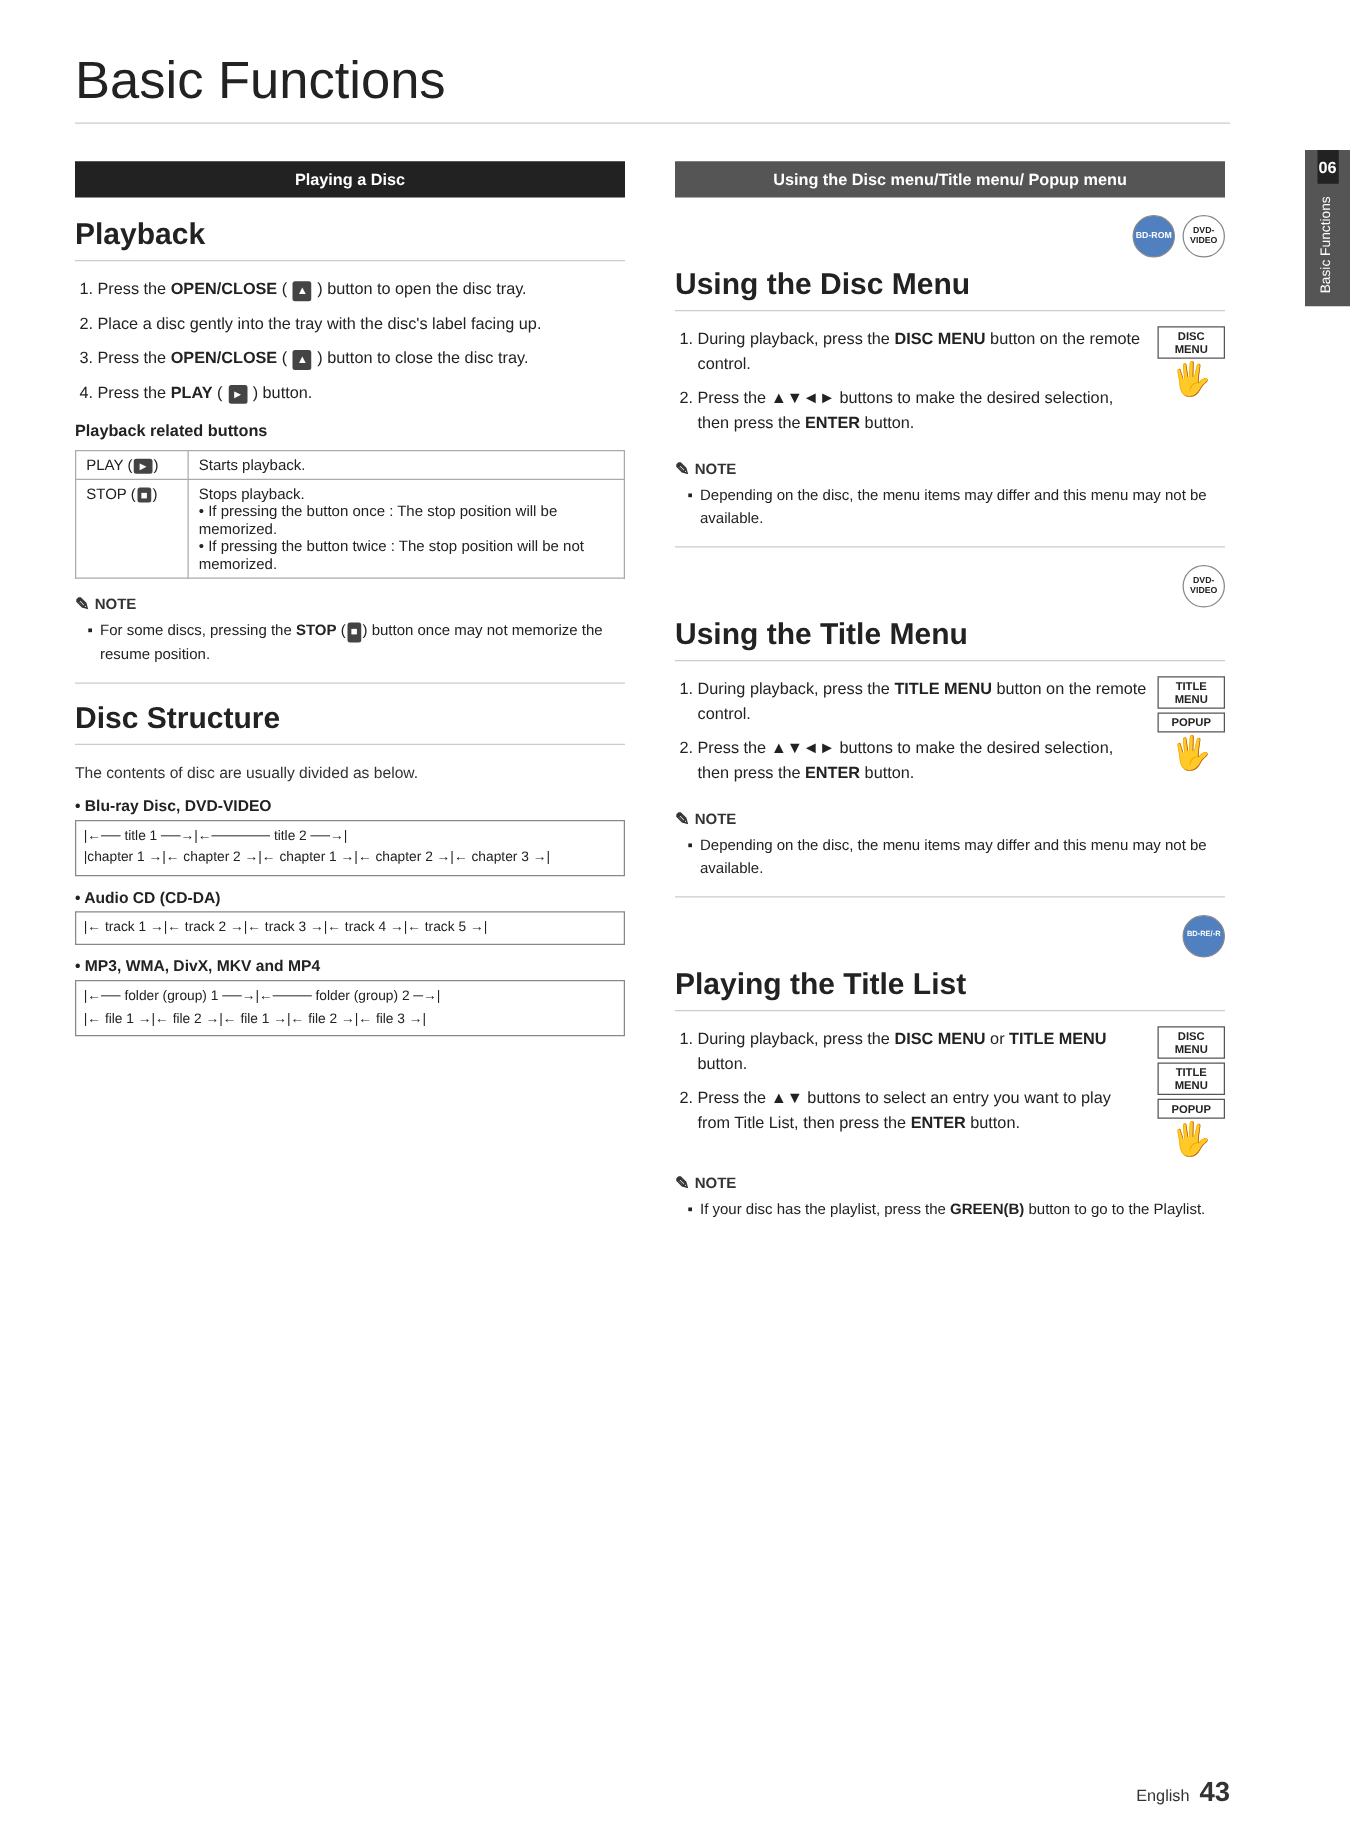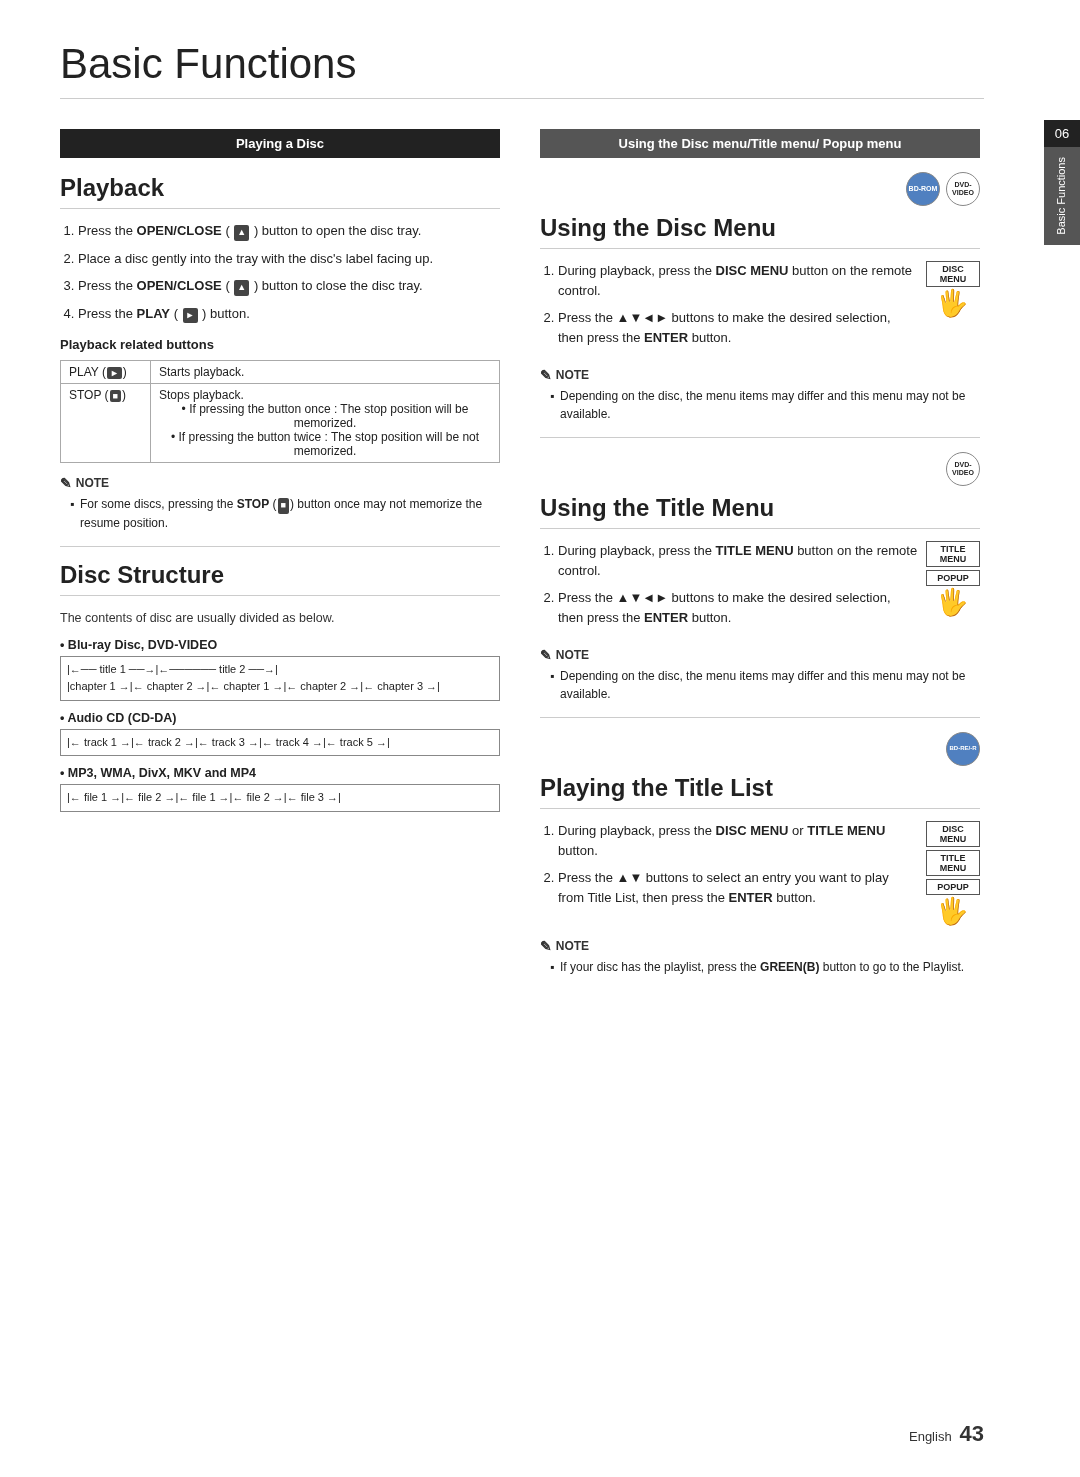--- a/index.html
+++ b/index.html
@@ -24,25 +24,25 @@
       top: 120px;
       width: 36px;
       background: #555;
       display: flex;
       flex-direction: column;
       align-items: center;
     }
     .side-tab-number {
       background: #222;
       color: #fff;
-      width: 36px;
+      width: 17px;
       text-align: center;
       padding: 6px 0;
       font-size: 13px;
-      font-weight: normal;
+      font-weight: bold;
     }
     .side-tab-text {
       color: #fff;
       font-size: 11px;
       writing-mode: vertical-rl;
       transform: rotate(180deg);
       padding: 10px 4px;
       text-align: center;
       line-height: 1.4;
     }
@@ -109,21 +109,20 @@
       font-size: 12px;
     }
     .table-buttons td {
       border: 1px solid #aaa;
       padding: 4px 8px;
       vertical-align: top;
     }
     .table-buttons td ul {
       list-style: none;
       padding: 0;
-      text-align: center;
     }
     .table-buttons td ul li::before {
       content: "• ";
     }
     .note-box {
       margin: 10px 0;
     }
     .note-title {
       display: flex;
       align-items: center;
@@ -353,20 +352,23 @@
           <div class="disc-bullet">Audio CD (CD-DA)</div>
           <div class="diagram-box">
             <div class="diagram-row">
               <span>|← track 1 →|← track 2 →|← track 3 →|← track 4 →|← track 5 →|</span>
             </div>
           </div>
 
           <div class="disc-bullet">MP3, WMA, DivX, MKV and MP4</div>
           <div class="diagram-box">
             <div class="diagram-row">
+              <span>|←── folder (group) 1 ──→|←──── folder (group) 2 ─→|</span>
+            </div>
+            <div class="diagram-row">
               <span>|← file 1 →|← file 2 →|← file 1 →|← file 2 →|← file 3 →|</span>
             </div>
           </div>
         </div>
 
       </div>
 
       <div class="right-col">
 
         <div class="right-section-header">

